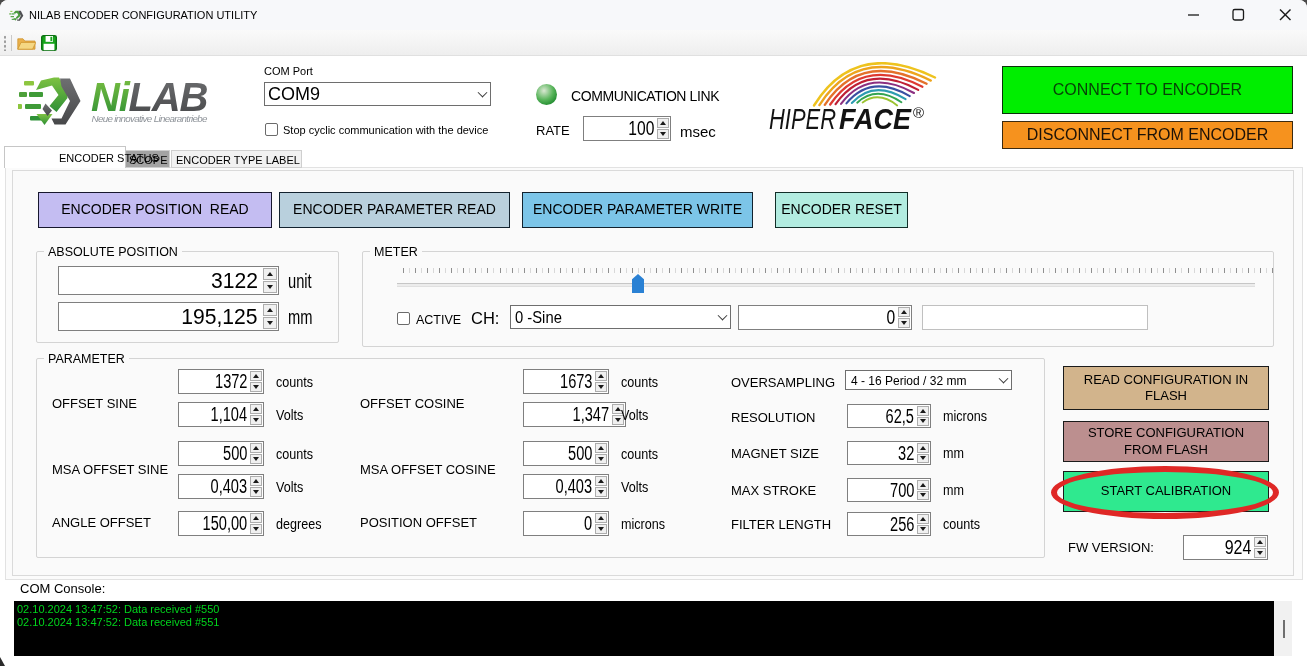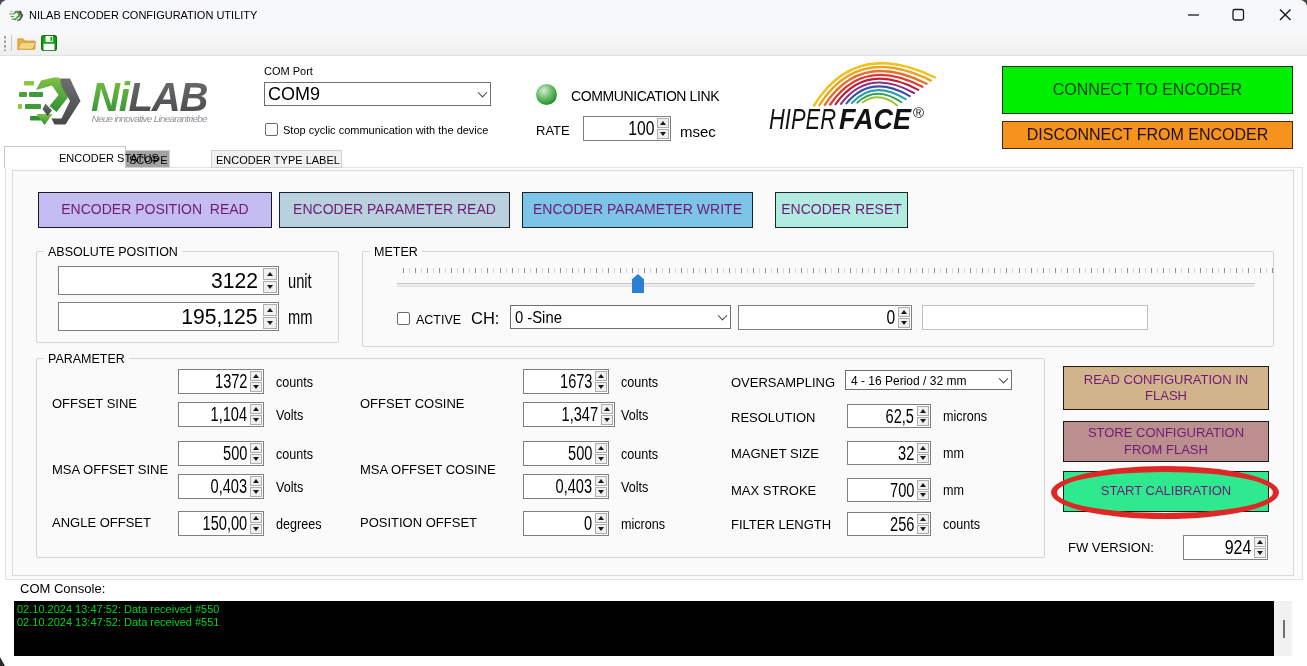--- a/index.html
+++ b/index.html
@@ -24,21 +24,21 @@
 .big .v { padding-right:4px; }
 
 .cb { position:absolute; width:13px; height:13px; border:1px solid #6b6b6b; background:#fff; border-radius:2px; }
 
 .combo { position:absolute; background:#fff; border:1px solid #6e6e6e; color:#000; }
 .combo::after { content:""; position:absolute; right:4px; top:50%; width:6px; height:6px; border-right:1.5px solid #3a3a3a; border-bottom:1.5px solid #3a3a3a; transform:translateY(-70%) rotate(45deg); }
 
 .gbox { position:absolute; border:1px solid #d4d4d4; border-radius:2px; }
 .glab { position:absolute; font-size:12.5px; color:#000; background:#fafafa; padding:0 4px; white-space:nowrap; }
 
-.btn { position:absolute; display:flex; align-items:center; justify-content:center; text-align:center; font-size:14px; color:#701a75; line-height:1.25; }
+.btn { position:absolute; display:flex; align-items:center; justify-content:center; text-align:center; font-size:14px; color:#000000; line-height:1.25; }
 </style>
 </head>
 <body>
 <div id="win">
 
 <div class="abs" style="left:0;top:0;width:1307px;height:30px;background:#f7f8fa;"></div>
 <svg class="abs" id="titleicon" style="left:9px;top:7px;width:15px;height:15px;" viewBox="0 0 66 66">
   <rect x="6" y="17" width="9" height="4.5" fill="#8dc63f"></rect>
   <rect x="1" y="28" width="8" height="5" fill="#5aa83e"></rect>
   <rect x="11" y="28" width="13" height="5" fill="#3f9b38"></rect>
@@ -130,21 +130,21 @@
   <text x="74" y="66.5" font-style="italic" font-weight="bold" font-size="30" fill="#131313" textLength="72" lengthAdjust="spacingAndGlyphs">FACE</text>
   <text x="148" y="56" font-size="15" fill="#131313">®</text>
 </svg>
 <div class="btn" style="left:1002px;top:121px;width:291px;height:28px;background:#f6921e;border:1px solid #3c2a10;font-size:16px;color:#1c1208;">DISCONNECT FROM ENCODER</div>
 <div class="btn" style="left:1002px;top:66px;width:291px;height:48px;background:#00ee00;border:1.5px solid #0b320b;font-size:16px;color:#074207;">CONNECT TO ENCODER</div>
 
 <div class="abs" style="left:5px;top:167px;width:1298px;height:413px;background:#fbfbfb;border:1px solid #e2e2e2;"></div>
 <div class="abs" style="left:125px;top:150px;width:45px;height:18px;background:#a3a3a3;border:1px solid #cfcfcf;">
       <span style="position:absolute;left:3px;top:3px;font-size:11px;white-space:nowrap;">SCOPE</span>
     </div>
-<div class="abs" style="left:171px;top:150px;width:131px;height:18px;background:#f1f1f1;border:1px solid #cfcfcf;margin-left:40px;">
+<div class="abs" style="left:171px;top:150px;width:131px;height:18px;background:#f1f1f1;border:1px solid #cfcfcf;">
       <span style="position:absolute;left:4px;top:3px;font-size:11px;white-space:nowrap;">ENCODER TYPE LABEL</span>
     </div>
 <div class="abs" style="left:4px;top:146px;width:122px;height:22px;background:#fff;border:1px solid #c6c6c6;border-bottom:none;">
       <span style="position:absolute;left:10px;top:5px;font-size:11px;white-space:nowrap;margin-left:44px;">ENCODER STATUS</span>
     </div>
 
 <div class="abs" style="left:12px;top:170px;width:1282px;height:406px;background:#fafafa;border:1px solid #dadada;"></div>
 
 <div class="btn" style="left:38px;top:192px;width:234px;height:36px;background:#c4bdf2;border:1.6px solid #17172e;">ENCODER POSITION&nbsp; READ</div>
 <div class="btn" style="left:279px;top:192px;width:231px;height:36px;background:#b9d0dd;border:1.6px solid #12222e;">ENCODER PARAMETER READ</div>
@@ -241,21 +241,21 @@
 <div class="lab" style="left:360px;top:462px;font-size:13px;">MSA OFFSET COSINE</div>
 <div class="lab" style="left:360px;top:515px;font-size:13px;">POSITION OFFSET</div>
 <div class="sp" style="left:523px;top:369px;width:86px;height:25px;">
       <span class="v"><b>1673</b></span>
       <span class="ud">
         <i class="u"></i>
         <i class="d"></i>
       </span>
     </div>
 <div class="lab" style="left:621px;top:373px;font-size:15px;"><span class="cnd" style="transform:scaleX(0.84);">counts</span></div>
-<div class="sp" style="left:523px;top:402px;width:92px;height:25px;text-decoration:underline;">
+<div class="sp" style="left:523px;top:402px;width:103px;height:25px;text-decoration:underline;">
       <span class="v"><b>1,347</b></span>
       <span class="ud">
         <i class="u"></i>
         <i class="d"></i>
       </span>
     </div>
 <div class="lab" style="left:621px;top:406px;font-size:15px;"><span class="cnd" style="transform:scaleX(0.84);">Volts</span></div>
 <div class="sp" style="left:523px;top:441px;width:86px;height:25px;">
       <span class="v"><b>500</b></span>
       <span class="ud">

